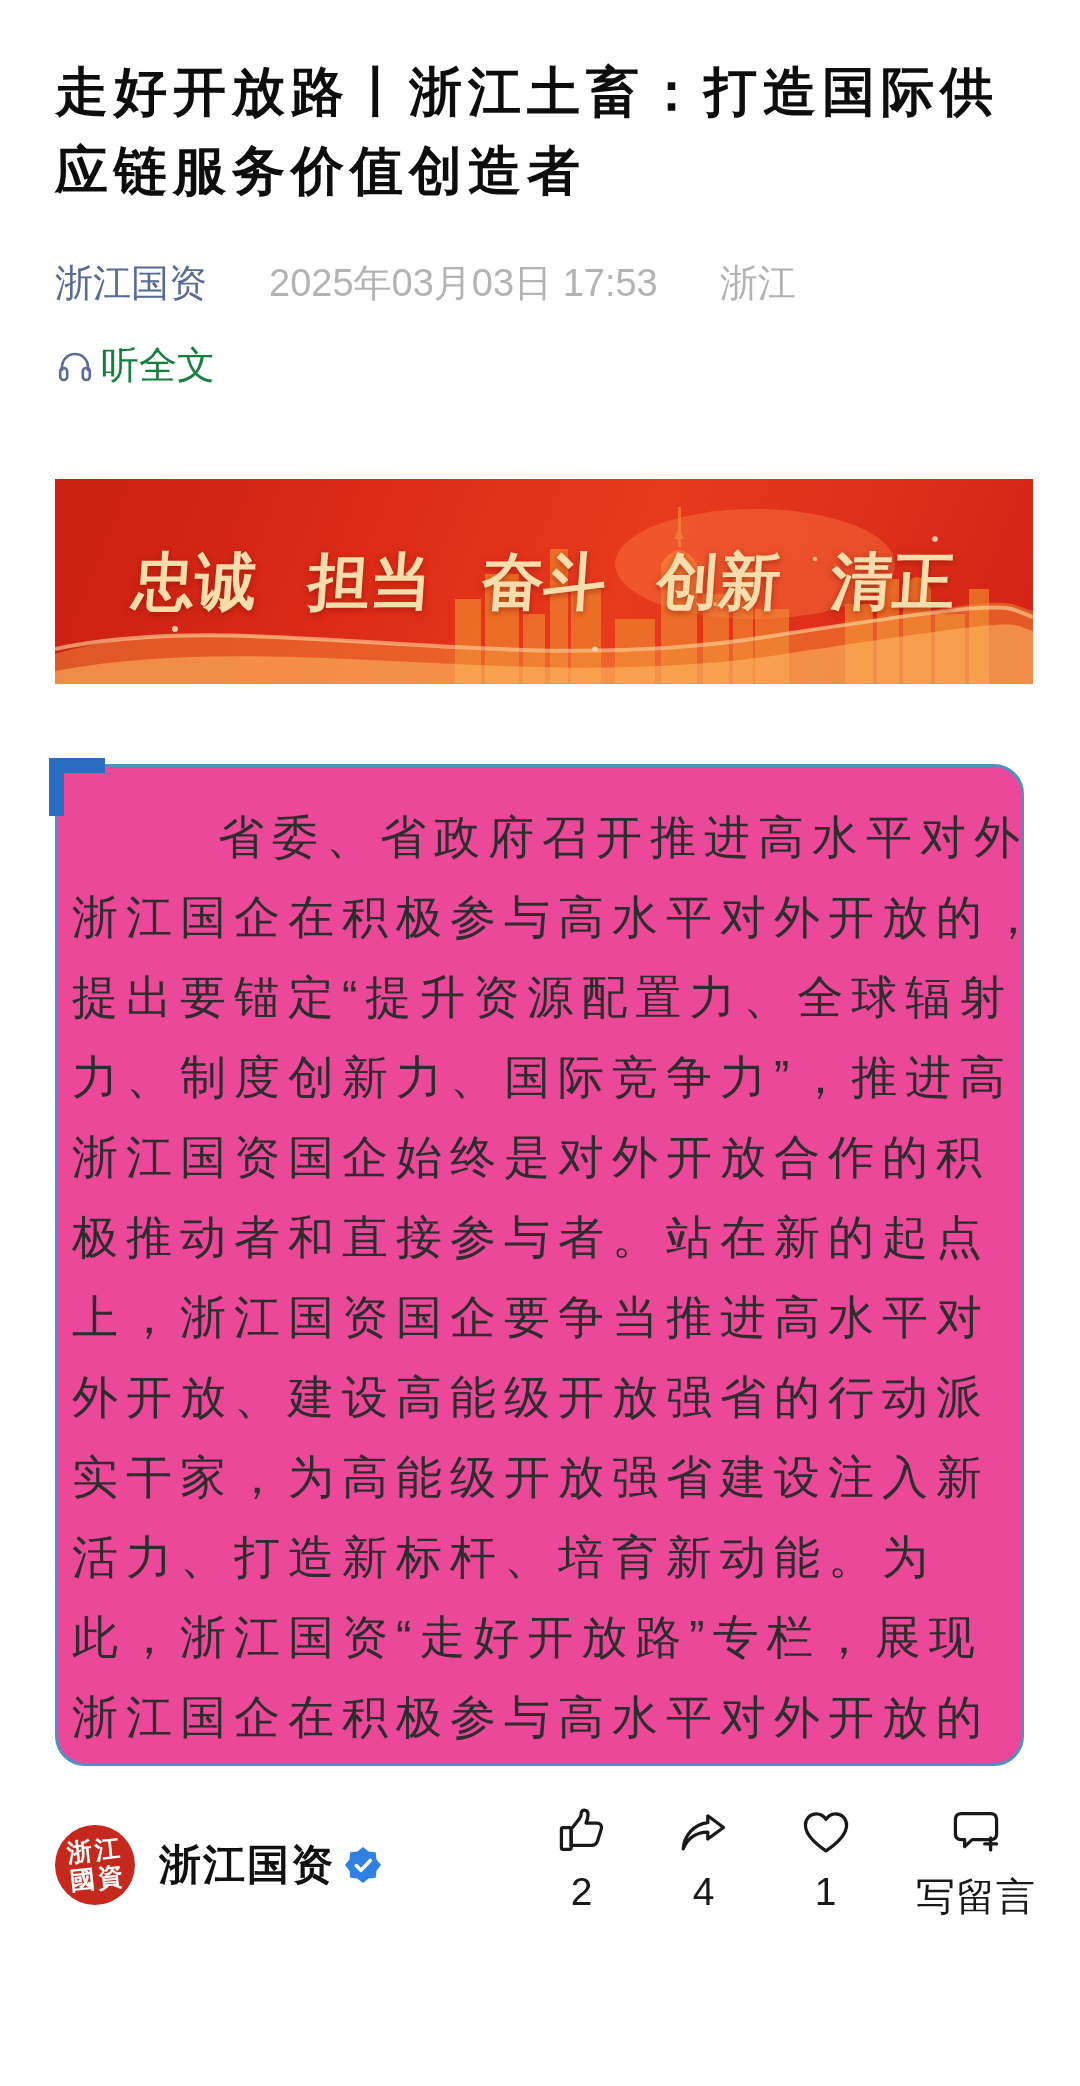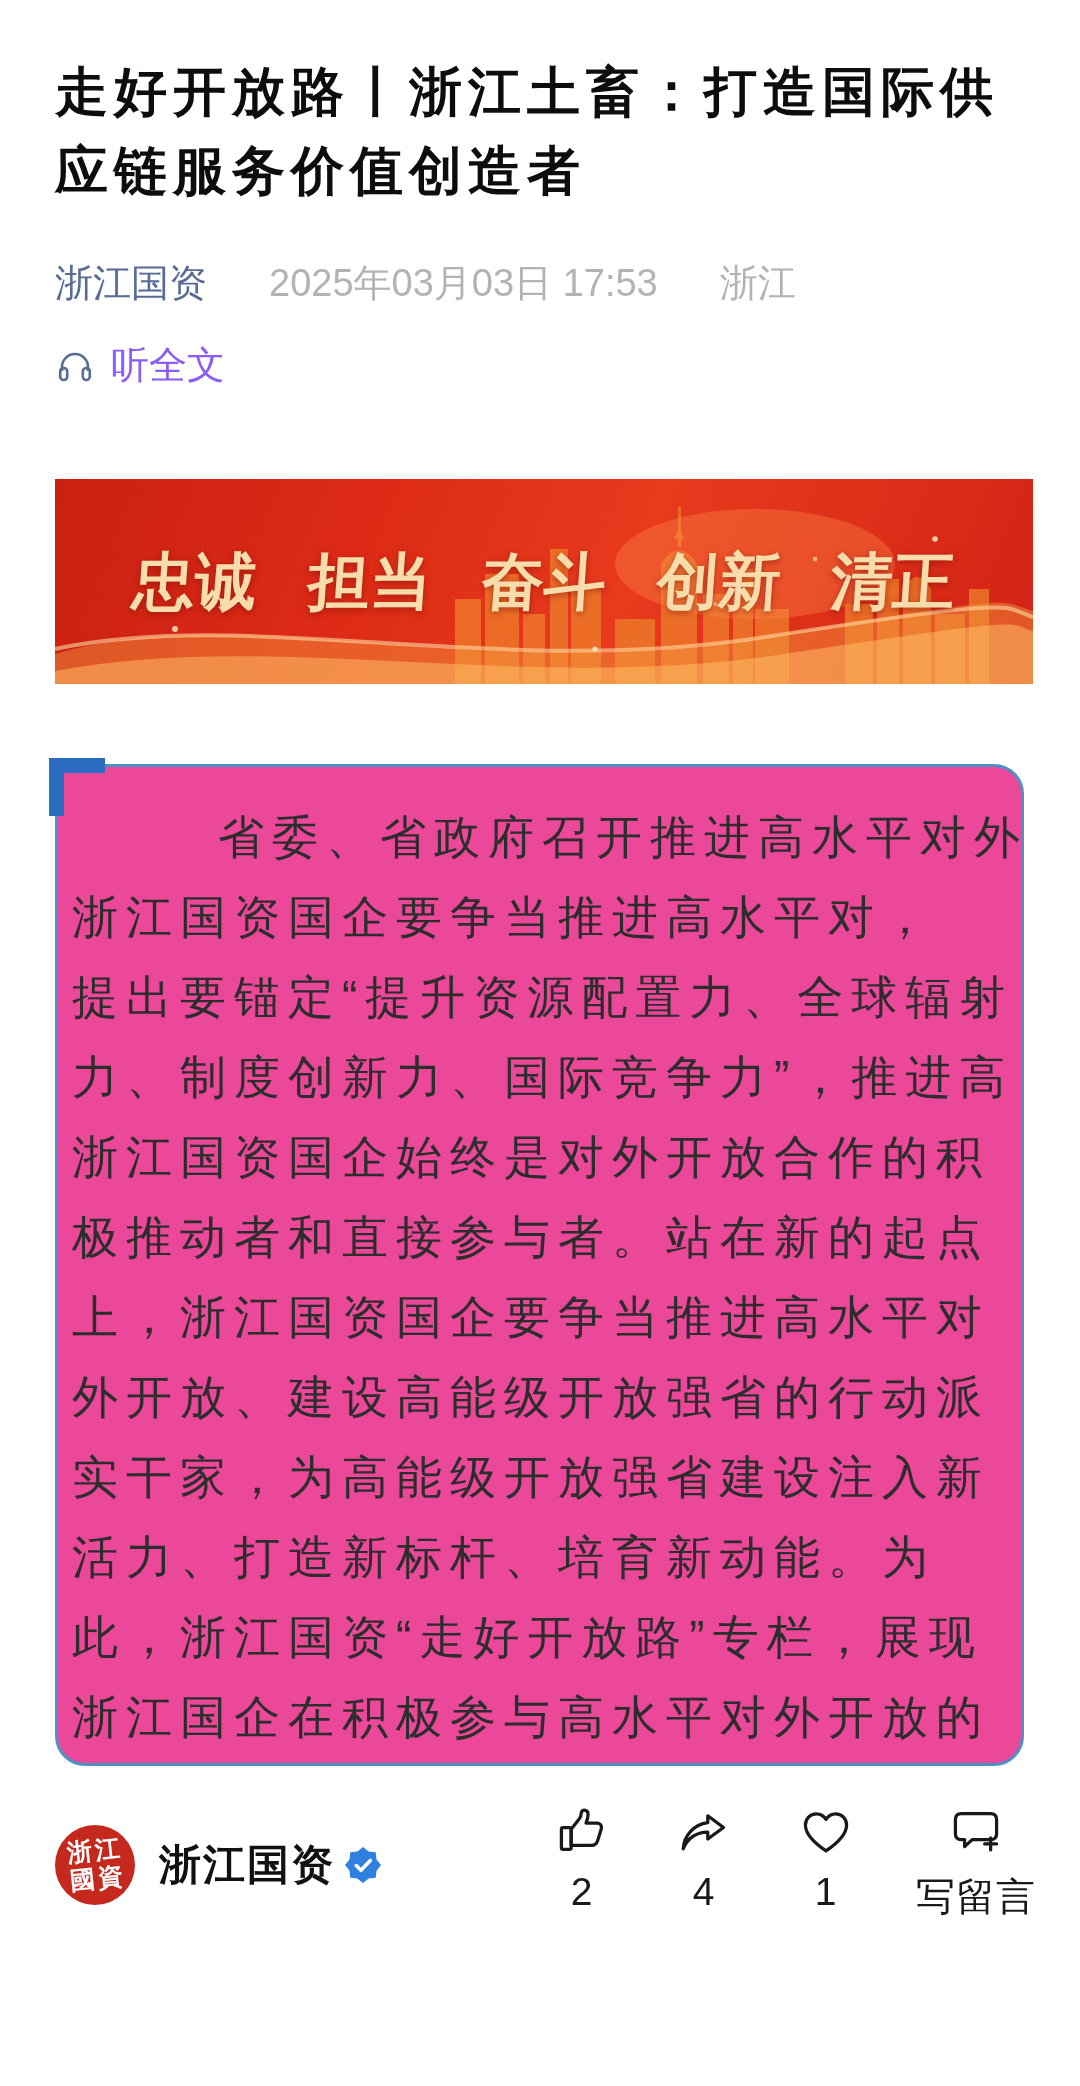--- a/index.html
+++ b/index.html
@@ -16,22 +16,22 @@
     margin-top:52px;font-size:53px;line-height:79px;font-weight:700;
     letter-spacing:6px;color:#0d0d0d;
   }
   .meta-row{
     margin-top:50px;display:flex;align-items:center;gap:36px;
     font-size:38px;line-height:46px;white-space:nowrap;
   }
   .author-link{color:#576b95;}
   .meta-gray{color:#b3b3b3;margin-left:26px;}
   .listen-row{
-    margin-top:34px;display:flex;align-items:center;gap:16px;
-    font-size:38px;color:#8b5cf6;
+    margin-top:34px;display:flex;align-items:center;gap:6px;
+    font-size:38px;color:#15803d;
   }
   .listen-row svg{display:block;}
 
   
   .banner{
     position:relative;margin:88px 47px 0 55px;height:205px;
     background:linear-gradient(112deg,#c92013 0%,#dc2a16 30%,#e83a1d 58%,#d22315 100%);
     overflow:hidden;
   }
   .banner-art{position:absolute;inset:0;}
@@ -165,21 +165,21 @@
       <span class="banner-word">担当</span>
       <span class="banner-word">奋斗</span>
       <span class="banner-word">创新</span>
       <span class="banner-word">清正</span>
     </div>
   </div>
 
   <div class="content-box">
     <div class="corner-mark"></div>
     <div class="body-line indent">省委、省政府召开推进高水平对外</div>
-    <div class="body-line">浙江国资国企要争当推进高水平对，</div>
+    <div class="body-line">浙江国企在积极参与高水平对外开放的，</div>
     <div class="body-line">提出要锚定“提升资源配置力、全球辐射</div>
     <div class="body-line">力、制度创新力、国际竞争力”，推进高</div>
     <div class="body-line">浙江国资国企始终是对外开放合作的积</div>
     <div class="body-line">极推动者和直接参与者。站在新的起点</div>
     <div class="body-line">上，浙江国资国企要争当推进高水平对</div>
     <div class="body-line">外开放、建设高能级开放强省的行动派</div>
     <div class="body-line">实干家，为高能级开放强省建设注入新</div>
     <div class="body-line">活力、打造新标杆、培育新动能。为</div>
     <div class="body-line">此，浙江国资“走好开放路”专栏，展现</div>
     <div class="body-line">浙江国企在积极参与高水平对外开放的</div>

